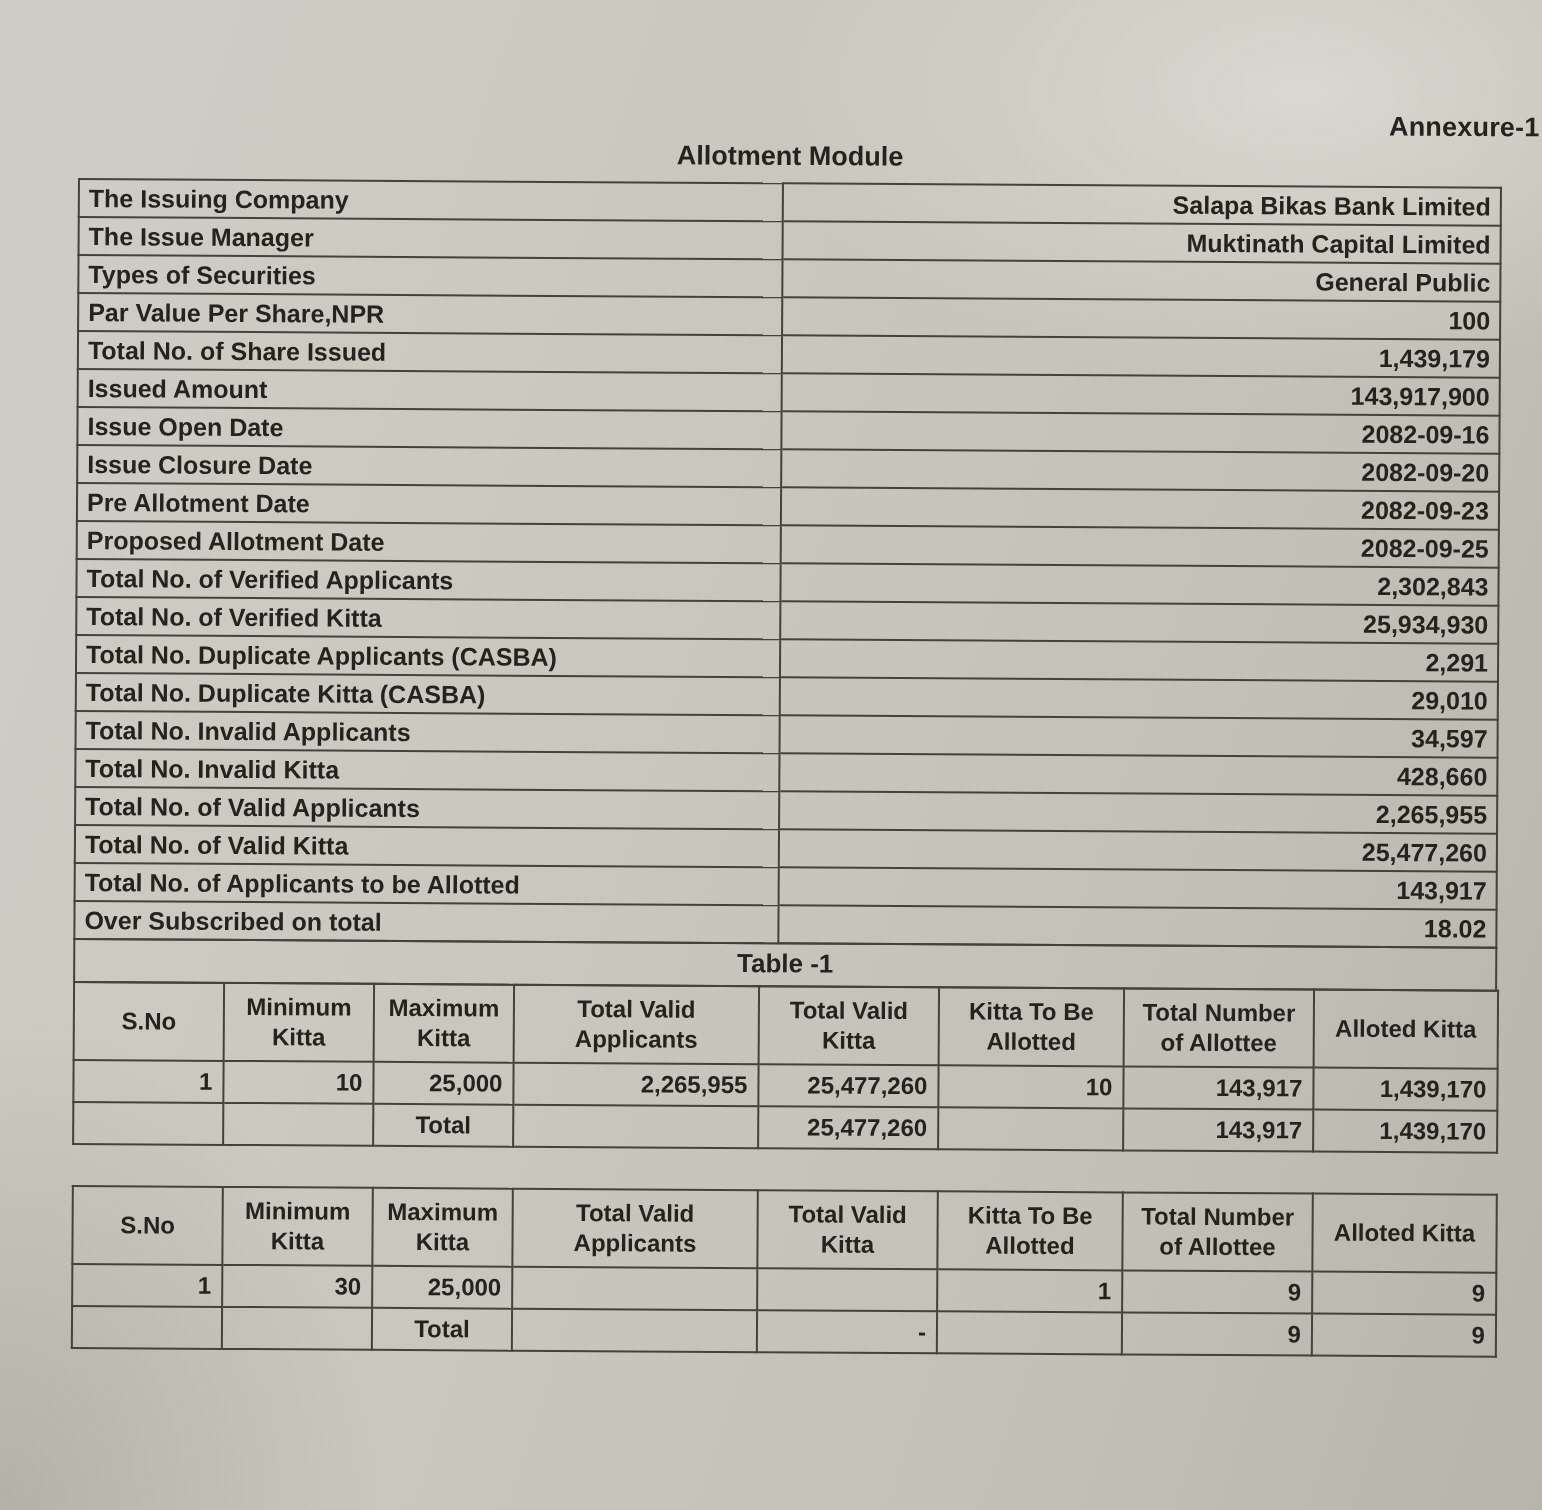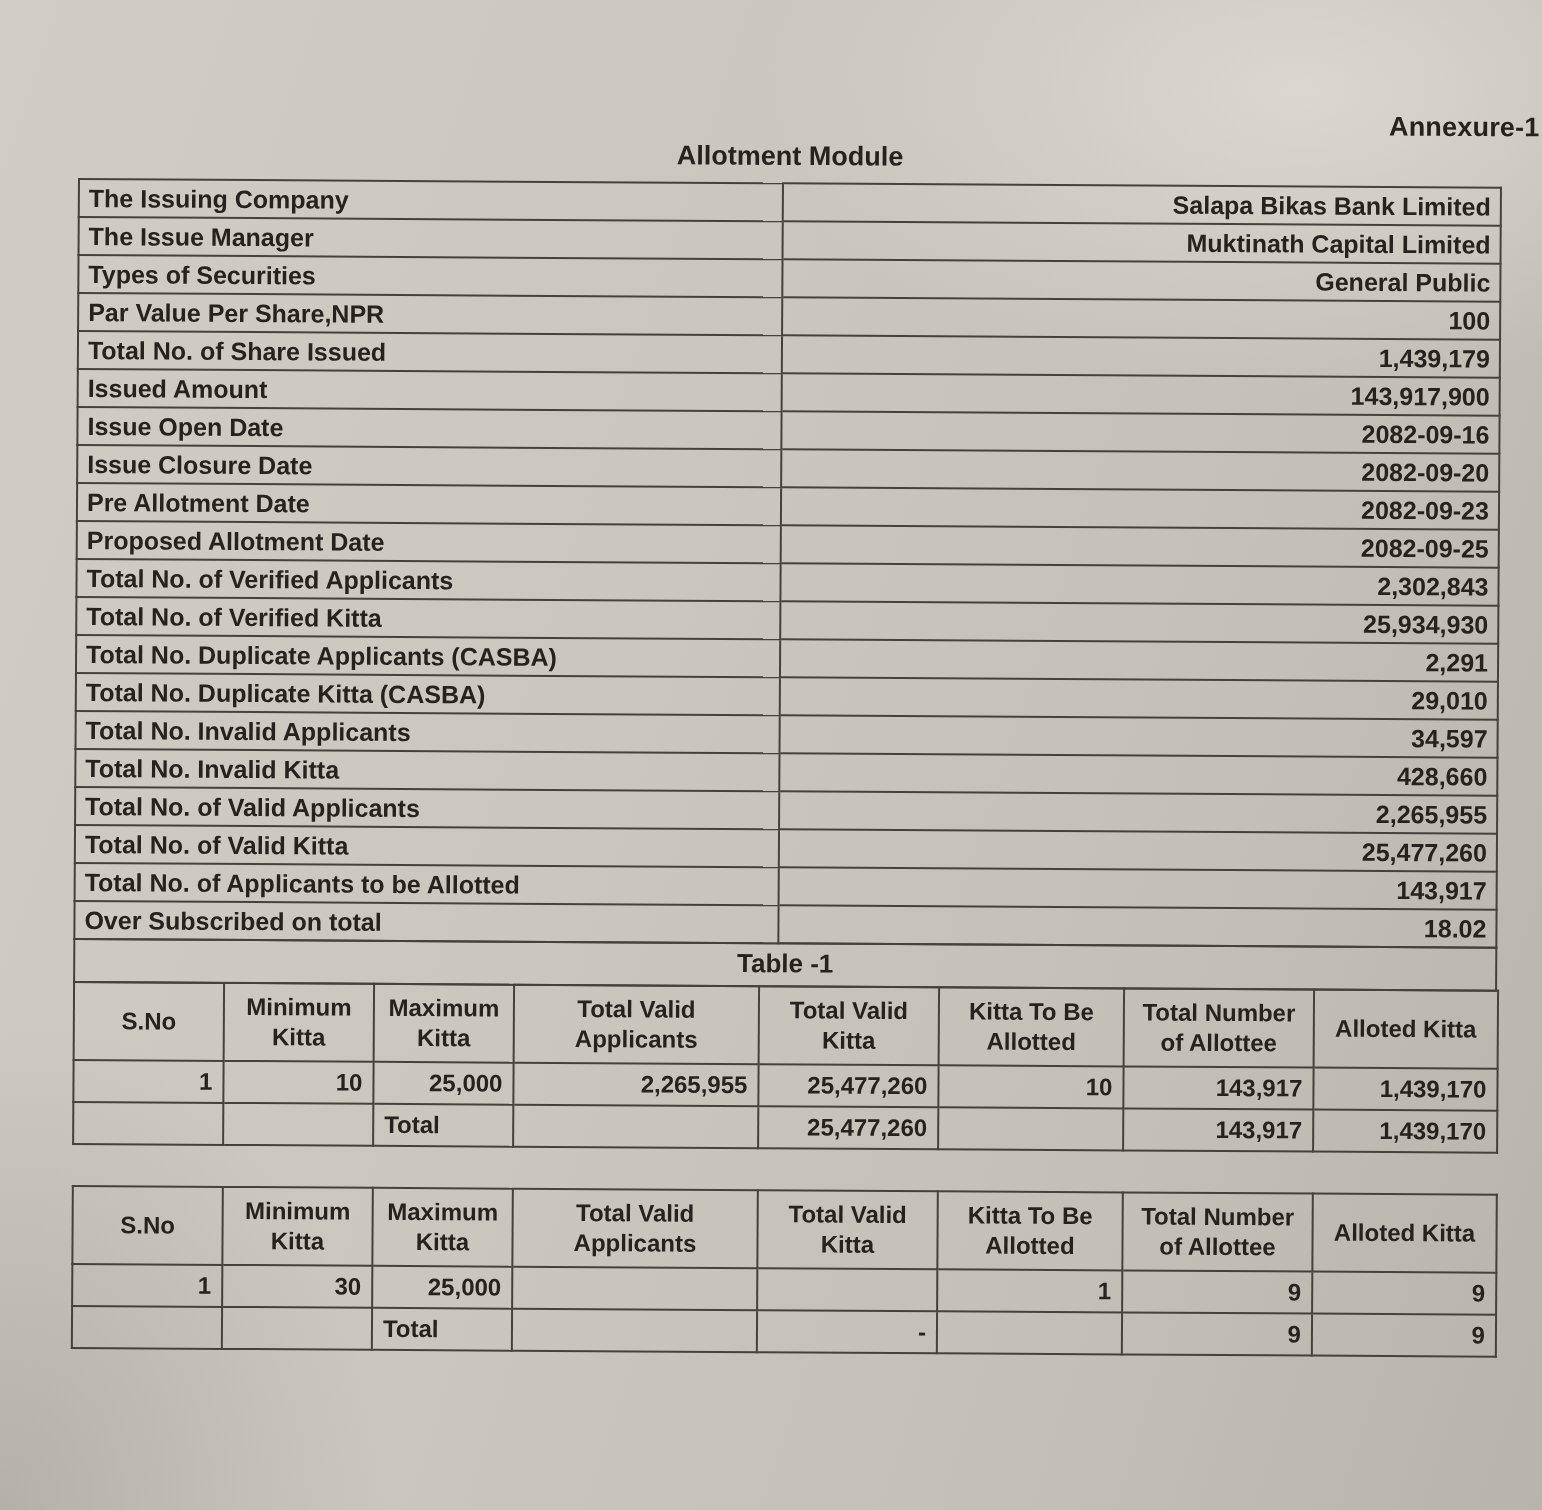--- a/index.html
+++ b/index.html
@@ -59,21 +59,21 @@
     overflow: hidden;
   }
   .data-table th {
     font-size: 24px; text-align: center; vertical-align: middle;
     height: 72px; line-height: 1.25; font-weight: bold;
   }
   .data-table td {
     font-size: 24px; text-align: right; height: 36px;
     white-space: nowrap;
   }
-  .data-table td.center { text-align: left; }
+  .data-table td.center { text-align: center; }
   .data-table.second { margin-top: 40px; }
   col.c-sno { width: 150px; }
   col.c-min { width: 150px; }
   col.c-max { width: 140px; }
   col.c-tva { width: 245px; }
   col.c-tvk { width: 180px; }
   col.c-ktb { width: 185px; }
   col.c-tna { width: 190px; }
   col.c-alk { width: 184px; }
 </style>

